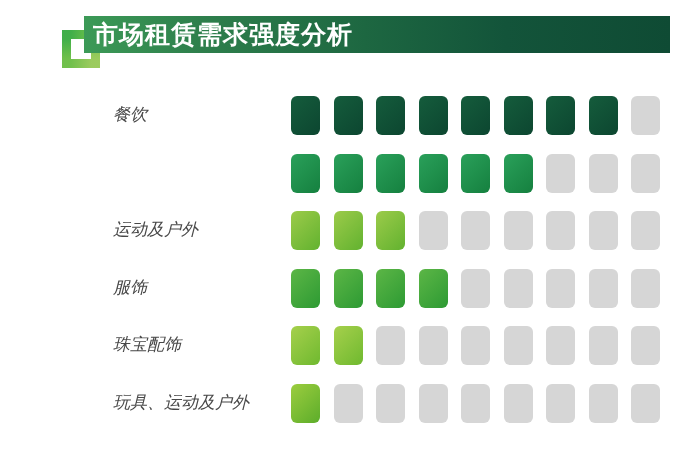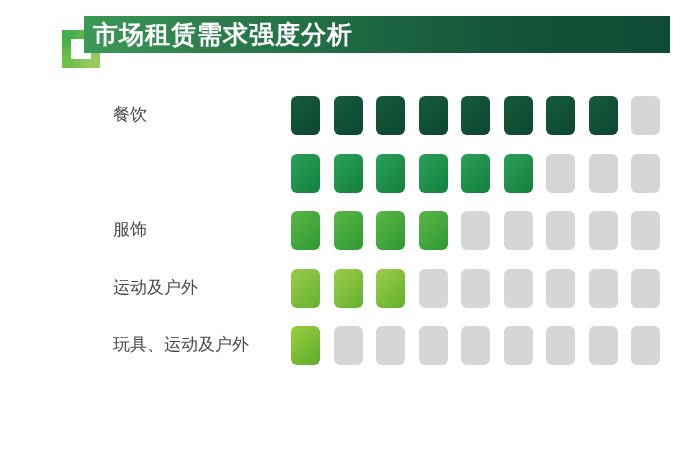--- a/index.html
+++ b/index.html
@@ -74,20 +74,21 @@
     position: absolute;
     left: 0;
     top: 92px;
     width: 698px;
     height: 355px;
   }
 
   .row {
     position: relative;
     height: 57.5px;
+    font-style: italic;
   }
 
   .row-label {
     position: absolute;
     left: 113px;
     top: 0;
     height: 45px;
     line-height: 45px;
     color: #484848;
     font-size: 17px;
@@ -155,48 +156,62 @@
           <div class="cell lv2"></div>
           <div class="cell lv2"></div>
           <div class="cell lv2"></div>
           <div class="cell lv2"></div>
           <div class="cell empty"></div>
           <div class="cell empty"></div>
           <div class="cell empty"></div>
         </div>
       </div>
       <div class="row">
-        <div class="row-label">服饰</div>
-        <div class="cells">
-          <div class="cell lv3"></div>
-          <div class="cell lv3"></div>
-          <div class="cell lv3"></div>
-          <div class="cell lv3"></div>
-          <div class="cell empty"></div>
-          <div class="cell empty"></div>
-          <div class="cell empty"></div>
-          <div class="cell empty"></div>
-          <div class="cell empty"></div>
-        </div>
-      </div>
-      <div class="row">
         <div class="row-label">运动及户外</div>
         <div class="cells">
           <div class="cell lv4"></div>
           <div class="cell lv4"></div>
           <div class="cell lv4"></div>
           <div class="cell empty"></div>
           <div class="cell empty"></div>
           <div class="cell empty"></div>
           <div class="cell empty"></div>
           <div class="cell empty"></div>
           <div class="cell empty"></div>
         </div>
       </div>
       <div class="row">
+        <div class="row-label">服饰</div>
+        <div class="cells">
+          <div class="cell lv3"></div>
+          <div class="cell lv3"></div>
+          <div class="cell lv3"></div>
+          <div class="cell lv3"></div>
+          <div class="cell empty"></div>
+          <div class="cell empty"></div>
+          <div class="cell empty"></div>
+          <div class="cell empty"></div>
+          <div class="cell empty"></div>
+        </div>
+      </div>
+      <div class="row">
+        <div class="row-label">珠宝配饰</div>
+        <div class="cells">
+          <div class="cell lv5"></div>
+          <div class="cell lv5"></div>
+          <div class="cell empty"></div>
+          <div class="cell empty"></div>
+          <div class="cell empty"></div>
+          <div class="cell empty"></div>
+          <div class="cell empty"></div>
+          <div class="cell empty"></div>
+          <div class="cell empty"></div>
+        </div>
+      </div>
+      <div class="row">
         <div class="row-label">玩具、运动及户外</div>
         <div class="cells">
           <div class="cell lv6"></div>
           <div class="cell empty"></div>
           <div class="cell empty"></div>
           <div class="cell empty"></div>
           <div class="cell empty"></div>
           <div class="cell empty"></div>
           <div class="cell empty"></div>
           <div class="cell empty"></div>

